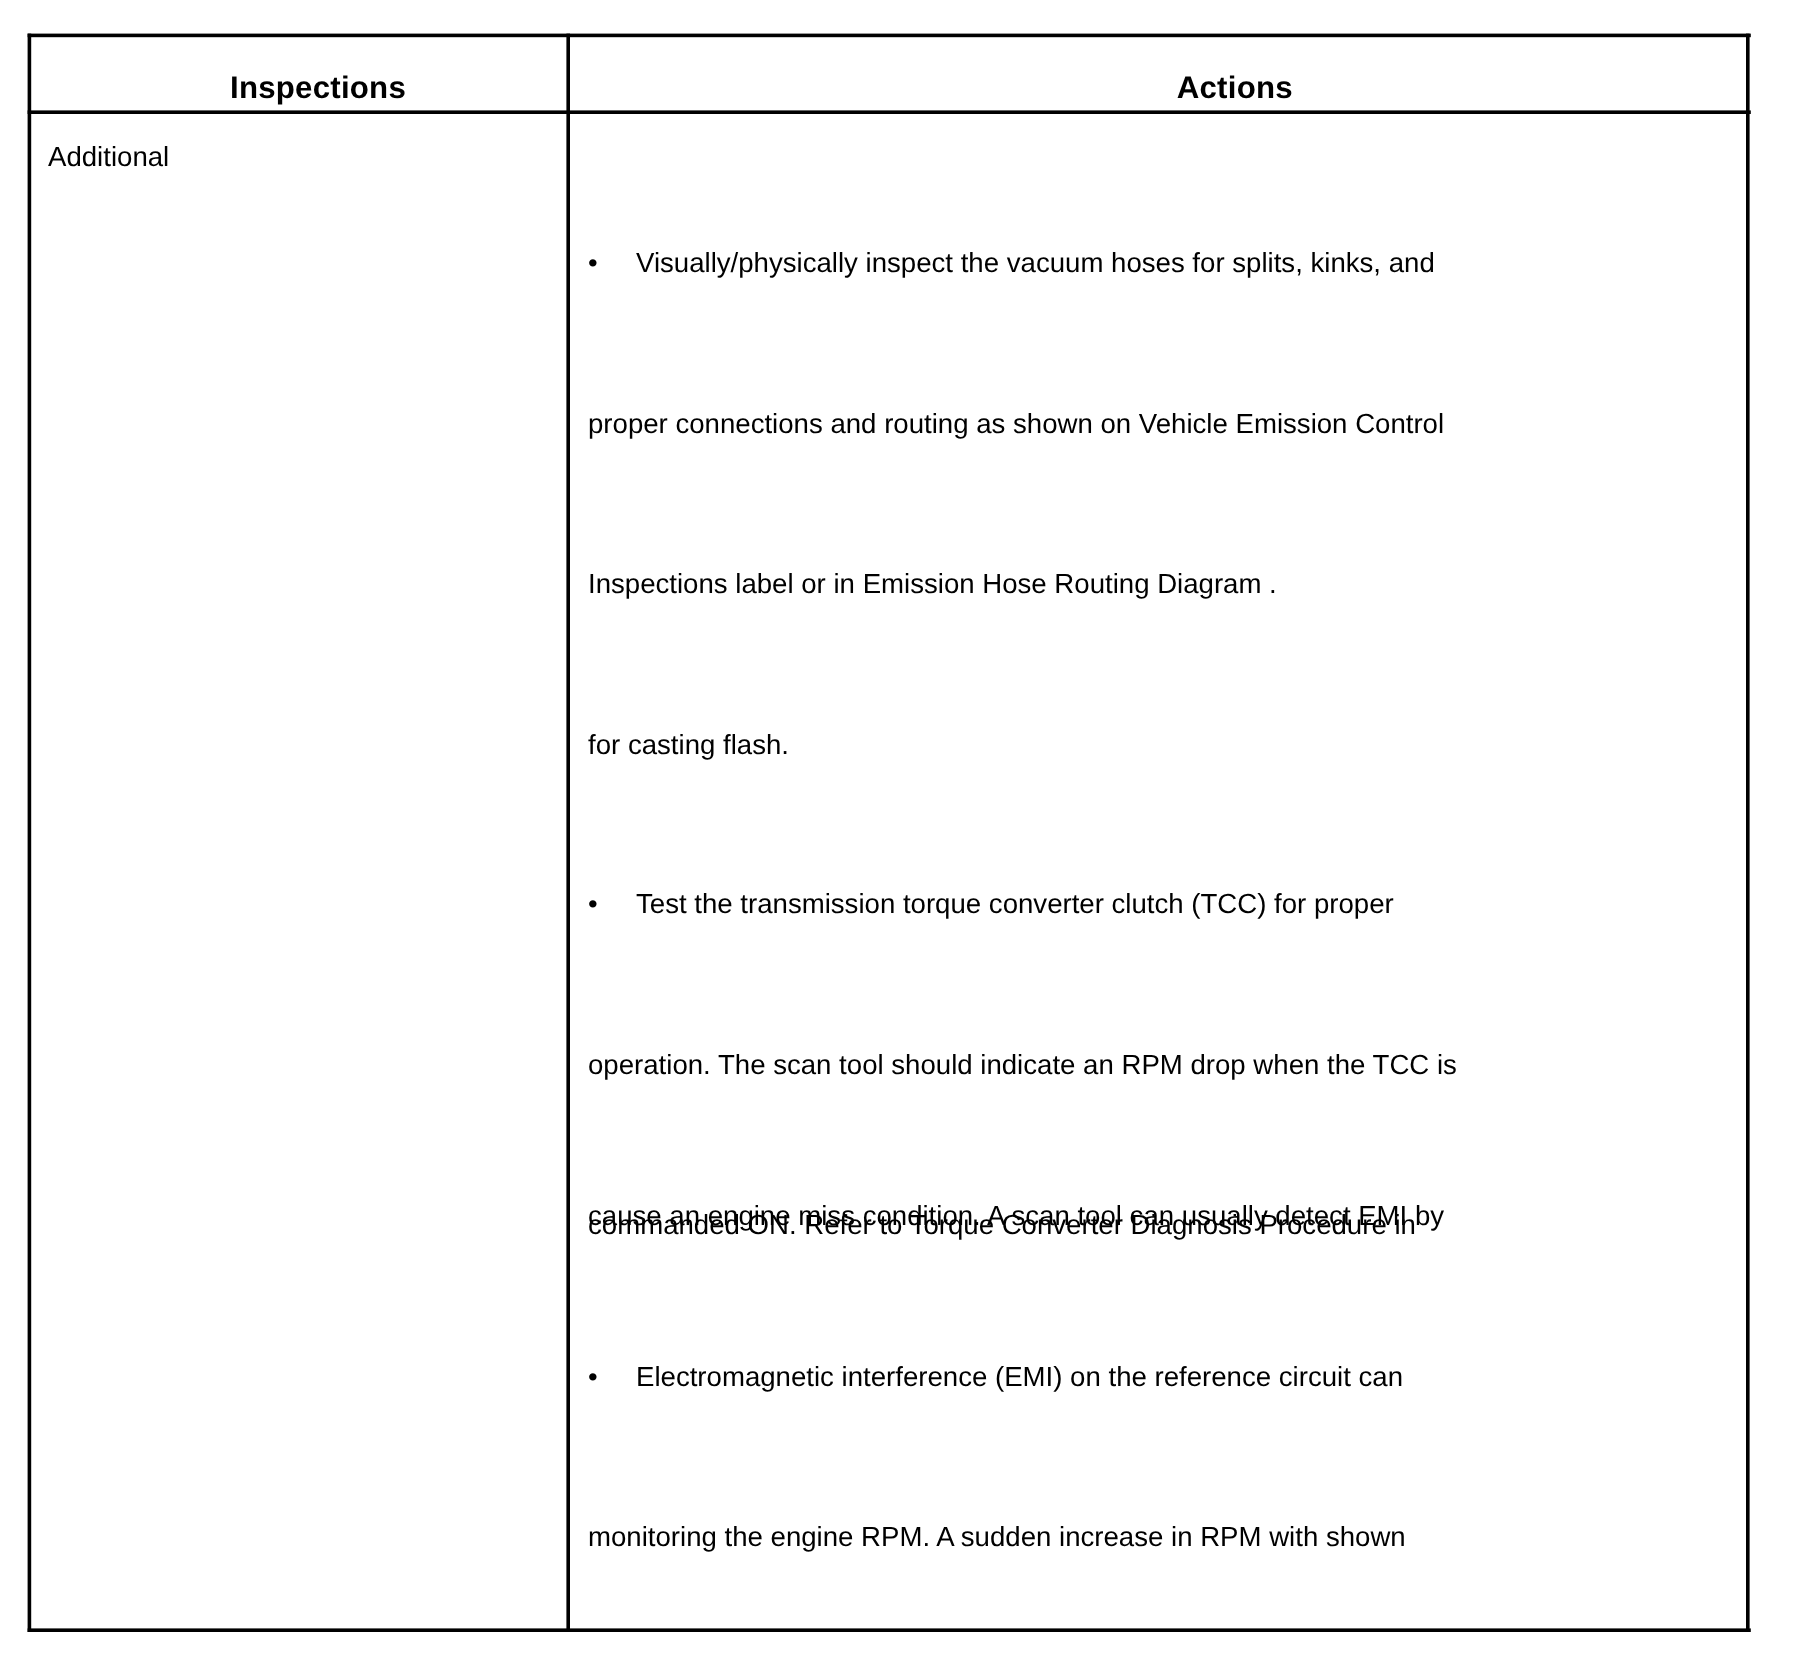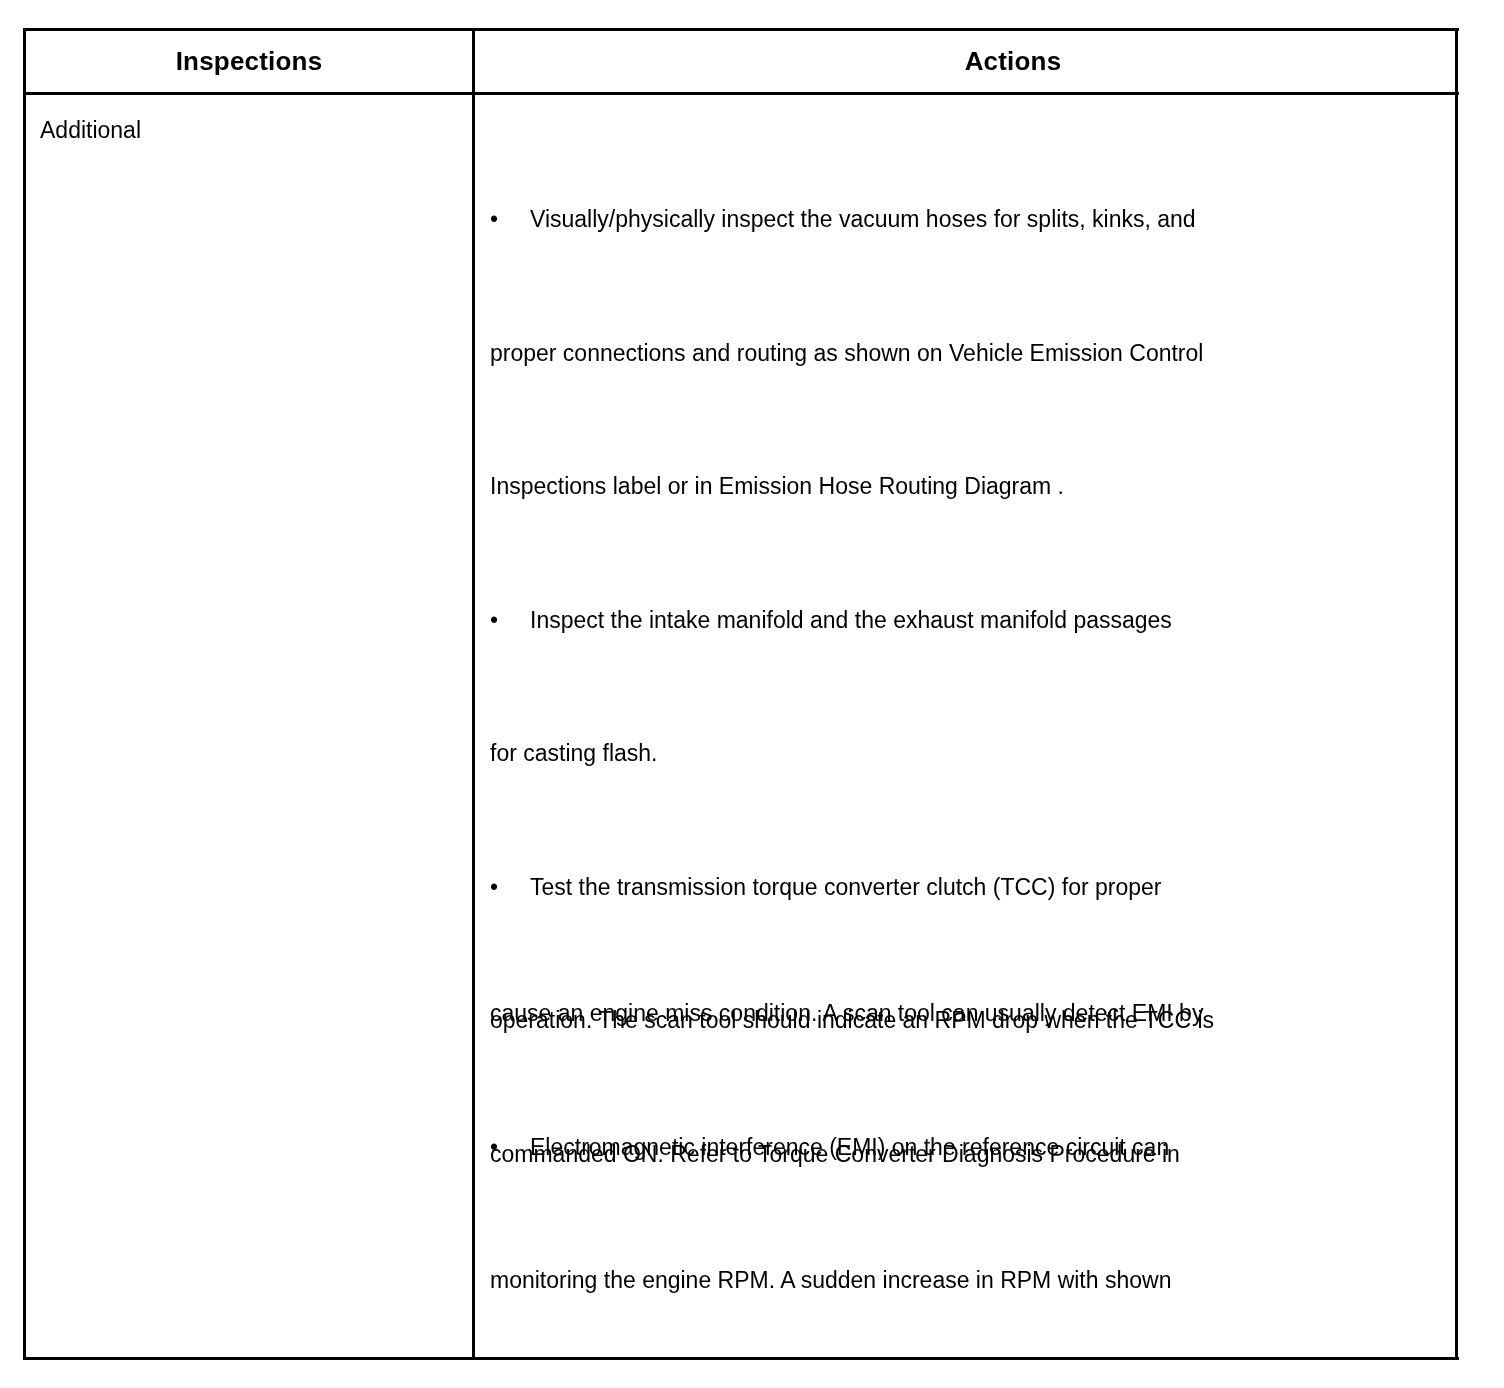--- a/index.html
+++ b/index.html
@@ -27,28 +27,29 @@
       background: #000;
       height: 3px;
     }
     .line-v {
       position: absolute;
       background: #000;
       width: 3px;
     }
     .hdr {
       position: absolute;
-      top: 0;
+      top: 12px;
       height: 66px;
       display: flex;
       align-items: center;
       justify-content: center;
       font-weight: bold;
       font-size: 26px;
       letter-spacing: 0.2px;
+      margin-left: 16px;
     }
     .cell-text {
       position: absolute;
       font-size: 23px;
       line-height: 44.5px;
       white-space: pre;
     }
     .bullet {
       display: inline-block;
       width: 40px;
@@ -68,21 +69,20 @@
 
   <div class="hdr" style="left:3px; width:446px;">Inspections</div>
   <div class="hdr" style="left:452px; width:1076px;">Actions</div>
 
   <div class="cell-text" style="left:17px; top:80px;">Additional</div>
 
   <div class="cell-text" style="left:467px; top:80px;">
     <div><span class="bullet">•</span><span>Visually/physically inspect the vacuum hoses for splits, kinks, and</span></div>
     <div><span>proper connections and routing as shown on Vehicle Emission Control</span></div>
     <div><span>Inspections label or in Emission Hose Routing Diagram .</span></div>
-    <div><span class="bullet">•</span><span>Inspect the intake manifold and the exhaust manifold passages</span></div>
     <div><span>for casting flash.</span></div>
     <div><span class="bullet">•</span><span>Test the transmission torque converter clutch (TCC) for proper</span></div>
     <div><span>operation. The scan tool should indicate an RPM drop when the TCC is</span></div>
     <div><span>commanded ON. Refer to Torque Converter Diagnosis Procedure in</span></div>
     
     
     
     
     
     

